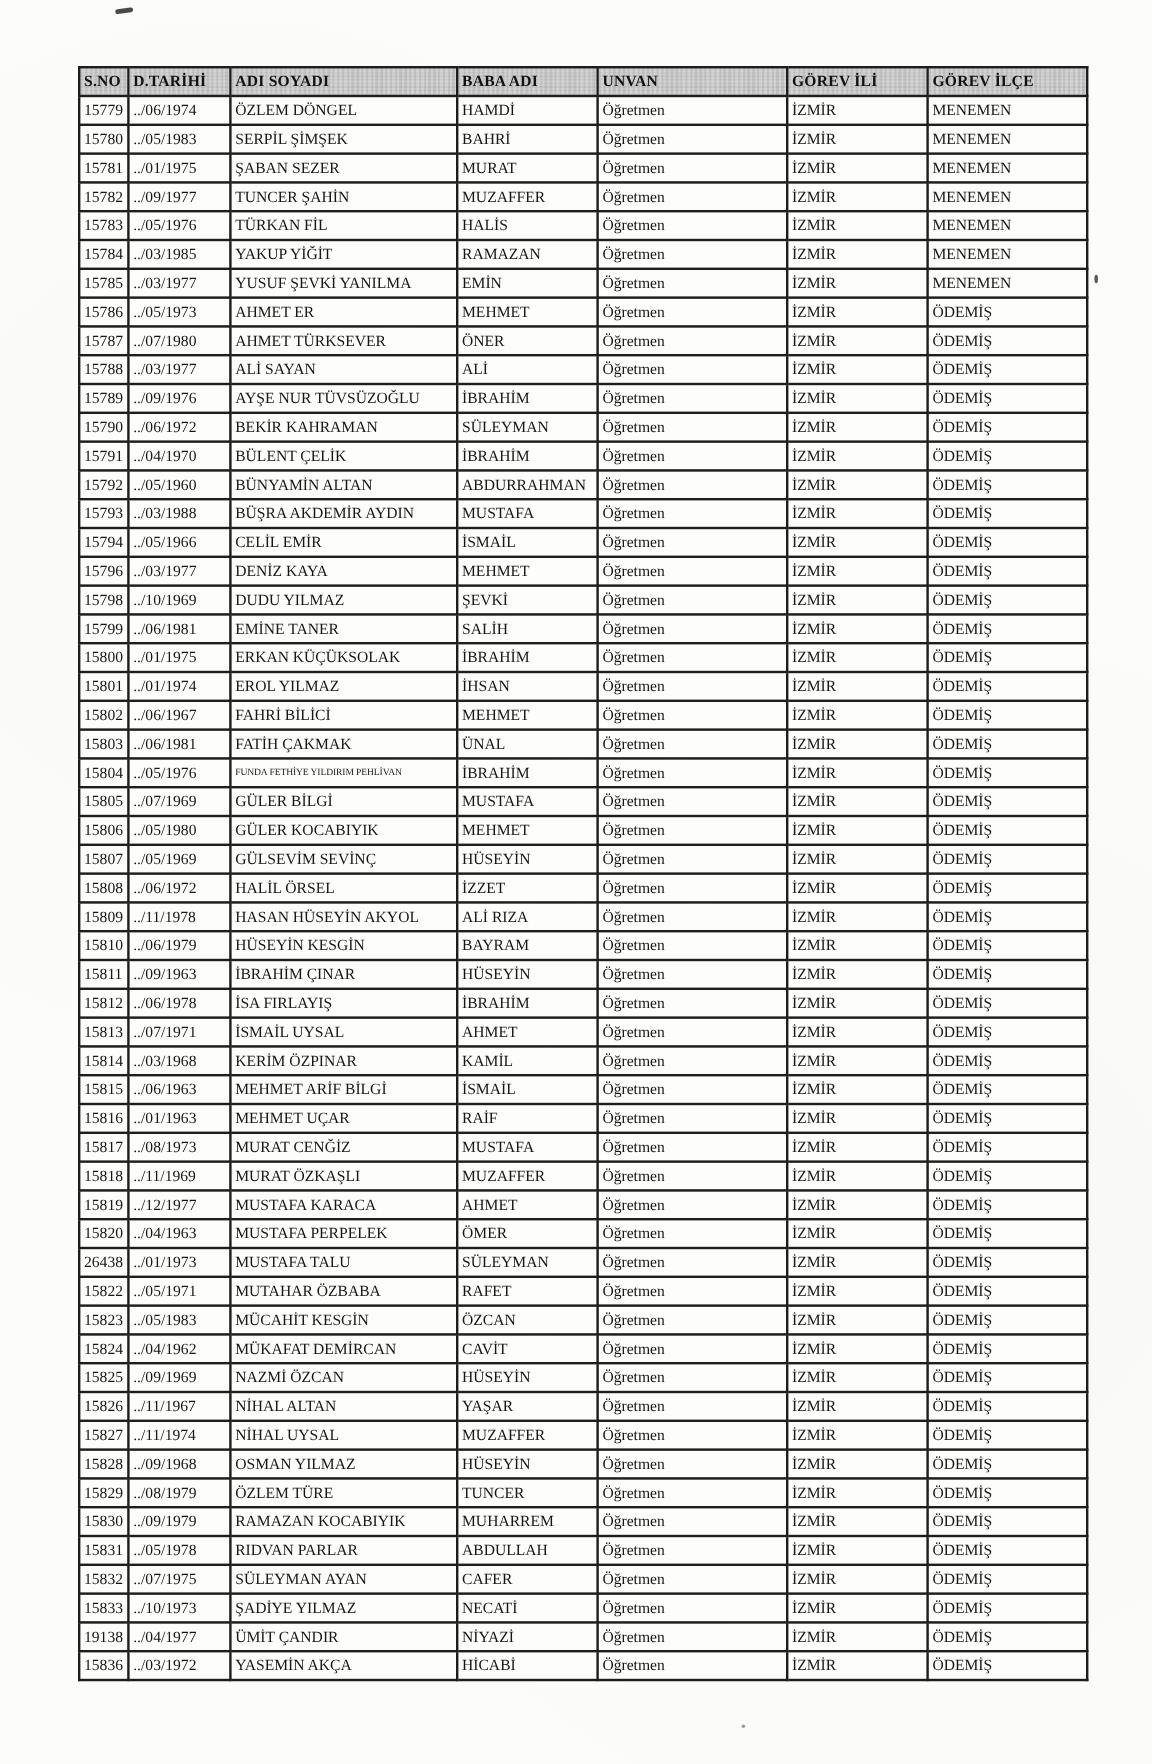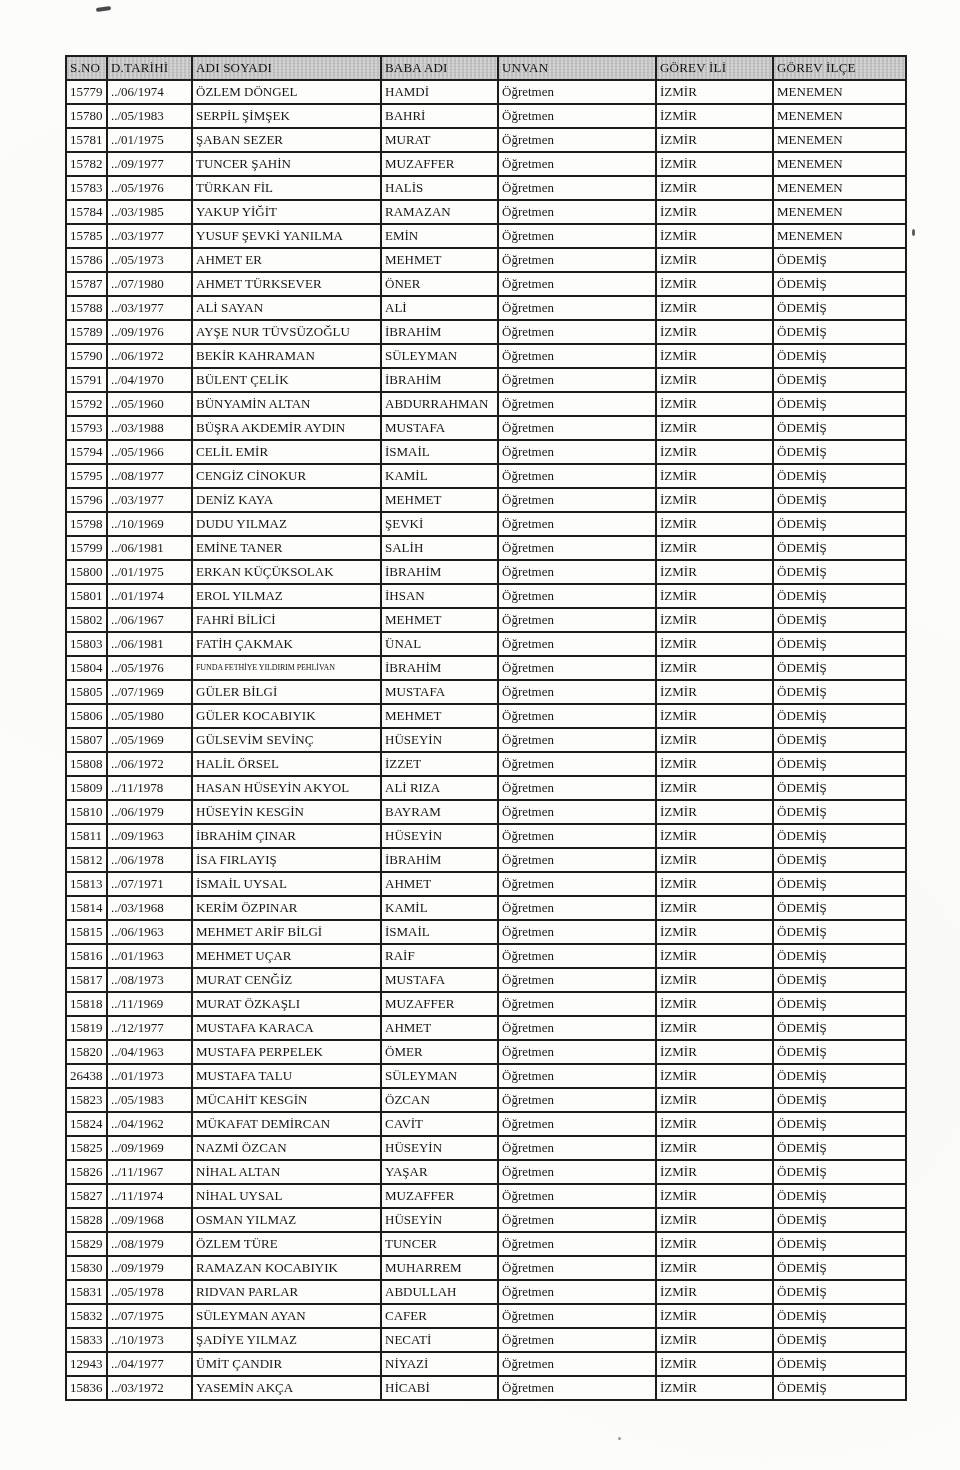--- a/index.html
+++ b/index.html
@@ -29,21 +29,21 @@
     height:22px;
     padding:0 3px;
     font-size:13px;
     line-height:1.05;
     white-space:nowrap;
     overflow:hidden;
     text-align:left;
     vertical-align:middle;
   }
   .doc-table th{
-    font-weight:normal;
+    font-weight:bold;
     font-size:13px;
     letter-spacing:.2px;
     color:#111;
     background-color:#cbcbcb;
     background-image:
       repeating-linear-gradient(90deg, rgba(0,0,0,0.06) 0 2px, rgba(255,255,255,0.10) 2px 4px),
       repeating-linear-gradient(0deg, rgba(0,0,0,0.04) 0 1px, rgba(255,255,255,0.06) 1px 3px);
   }
   .doc-table td{
     background:#fdfdfc;
@@ -224,29 +224,20 @@
         <tr>
           <td>15794</td>
           <td>../05/1966</td>
           <td>CELİL EMİR</td>
           <td>İSMAİL</td>
           <td>Öğretmen</td>
           <td>İZMİR</td>
           <td>ÖDEMİŞ</td>
         </tr>
         <tr>
-          <td>15795</td>
-          <td>../08/1977</td>
-          <td>CENGİZ CİNOKUR</td>
-          <td>KAMİL</td>
-          <td>Öğretmen</td>
-          <td>İZMİR</td>
-          <td>ÖDEMİŞ</td>
-        </tr>
-        <tr>
           <td>15796</td>
           <td>../03/1977</td>
           <td>DENİZ KAYA</td>
           <td>MEHMET</td>
           <td>Öğretmen</td>
           <td>İZMİR</td>
           <td>ÖDEMİŞ</td>
         </tr>
         <tr>
           <td>15798</td>
@@ -458,20 +449,29 @@
         <tr>
           <td>26438</td>
           <td>../01/1973</td>
           <td>MUSTAFA TALU</td>
           <td>SÜLEYMAN</td>
           <td>Öğretmen</td>
           <td>İZMİR</td>
           <td>ÖDEMİŞ</td>
         </tr>
         <tr>
+          <td>15822</td>
+          <td>../05/1971</td>
+          <td>MUTAHAR ÖZBABA</td>
+          <td>RAFET</td>
+          <td>Öğretmen</td>
+          <td>İZMİR</td>
+          <td>ÖDEMİŞ</td>
+        </tr>
+        <tr>
           <td>15823</td>
           <td>../05/1983</td>
           <td>MÜCAHİT KESGİN</td>
           <td>ÖZCAN</td>
           <td>Öğretmen</td>
           <td>İZMİR</td>
           <td>ÖDEMİŞ</td>
         </tr>
         <tr>
           <td>15824</td>
@@ -557,21 +557,21 @@
         <tr>
           <td>15833</td>
           <td>../10/1973</td>
           <td>ŞADİYE YILMAZ</td>
           <td>NECATİ</td>
           <td>Öğretmen</td>
           <td>İZMİR</td>
           <td>ÖDEMİŞ</td>
         </tr>
         <tr>
-          <td>12943</td>
+          <td>19138</td>
           <td>../04/1977</td>
           <td>ÜMİT ÇANDIR</td>
           <td>NİYAZİ</td>
           <td>Öğretmen</td>
           <td>İZMİR</td>
           <td>ÖDEMİŞ</td>
         </tr>
         <tr>
           <td>15836</td>
           <td>../03/1972</td>

